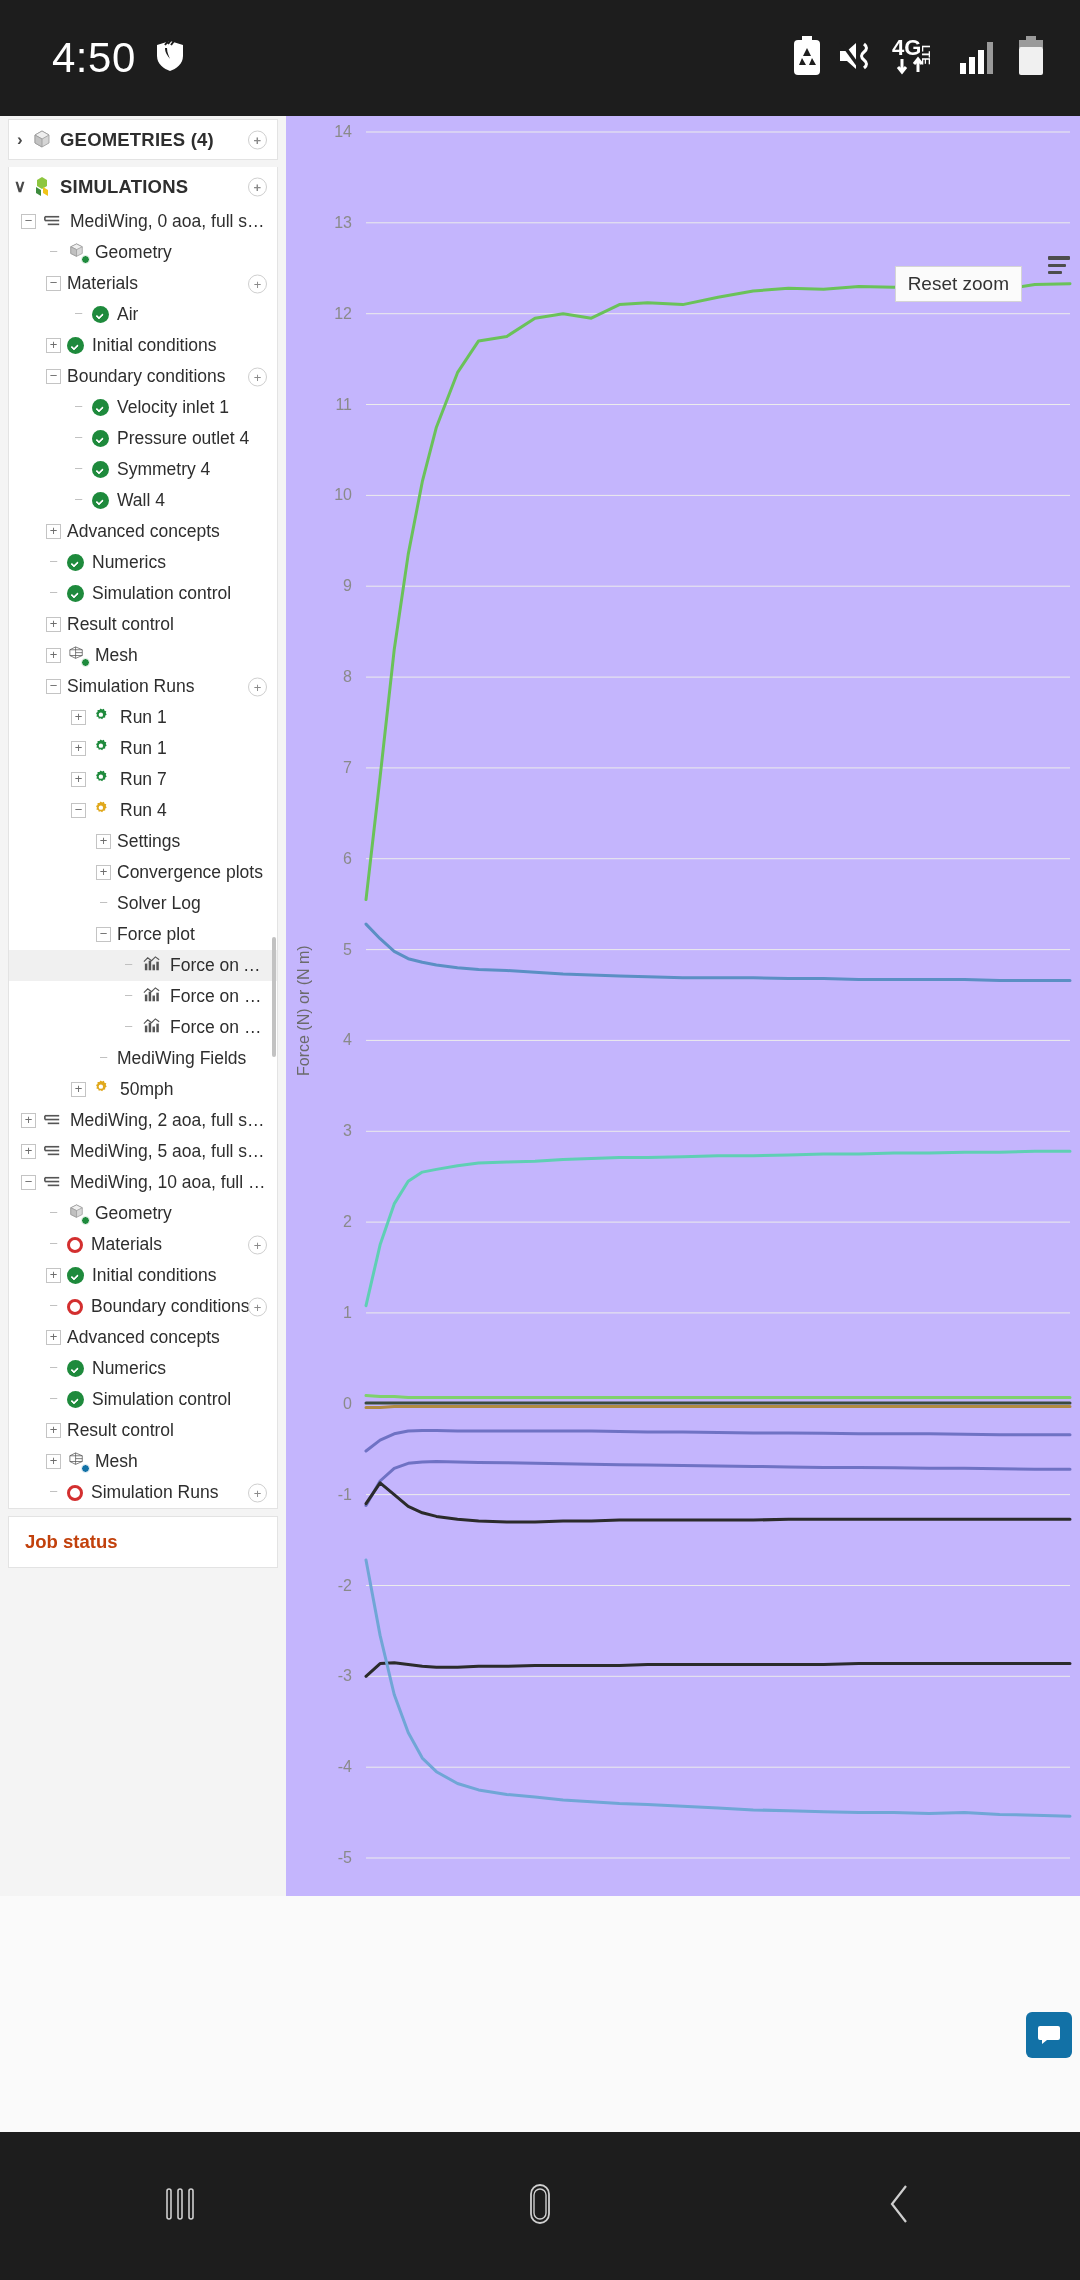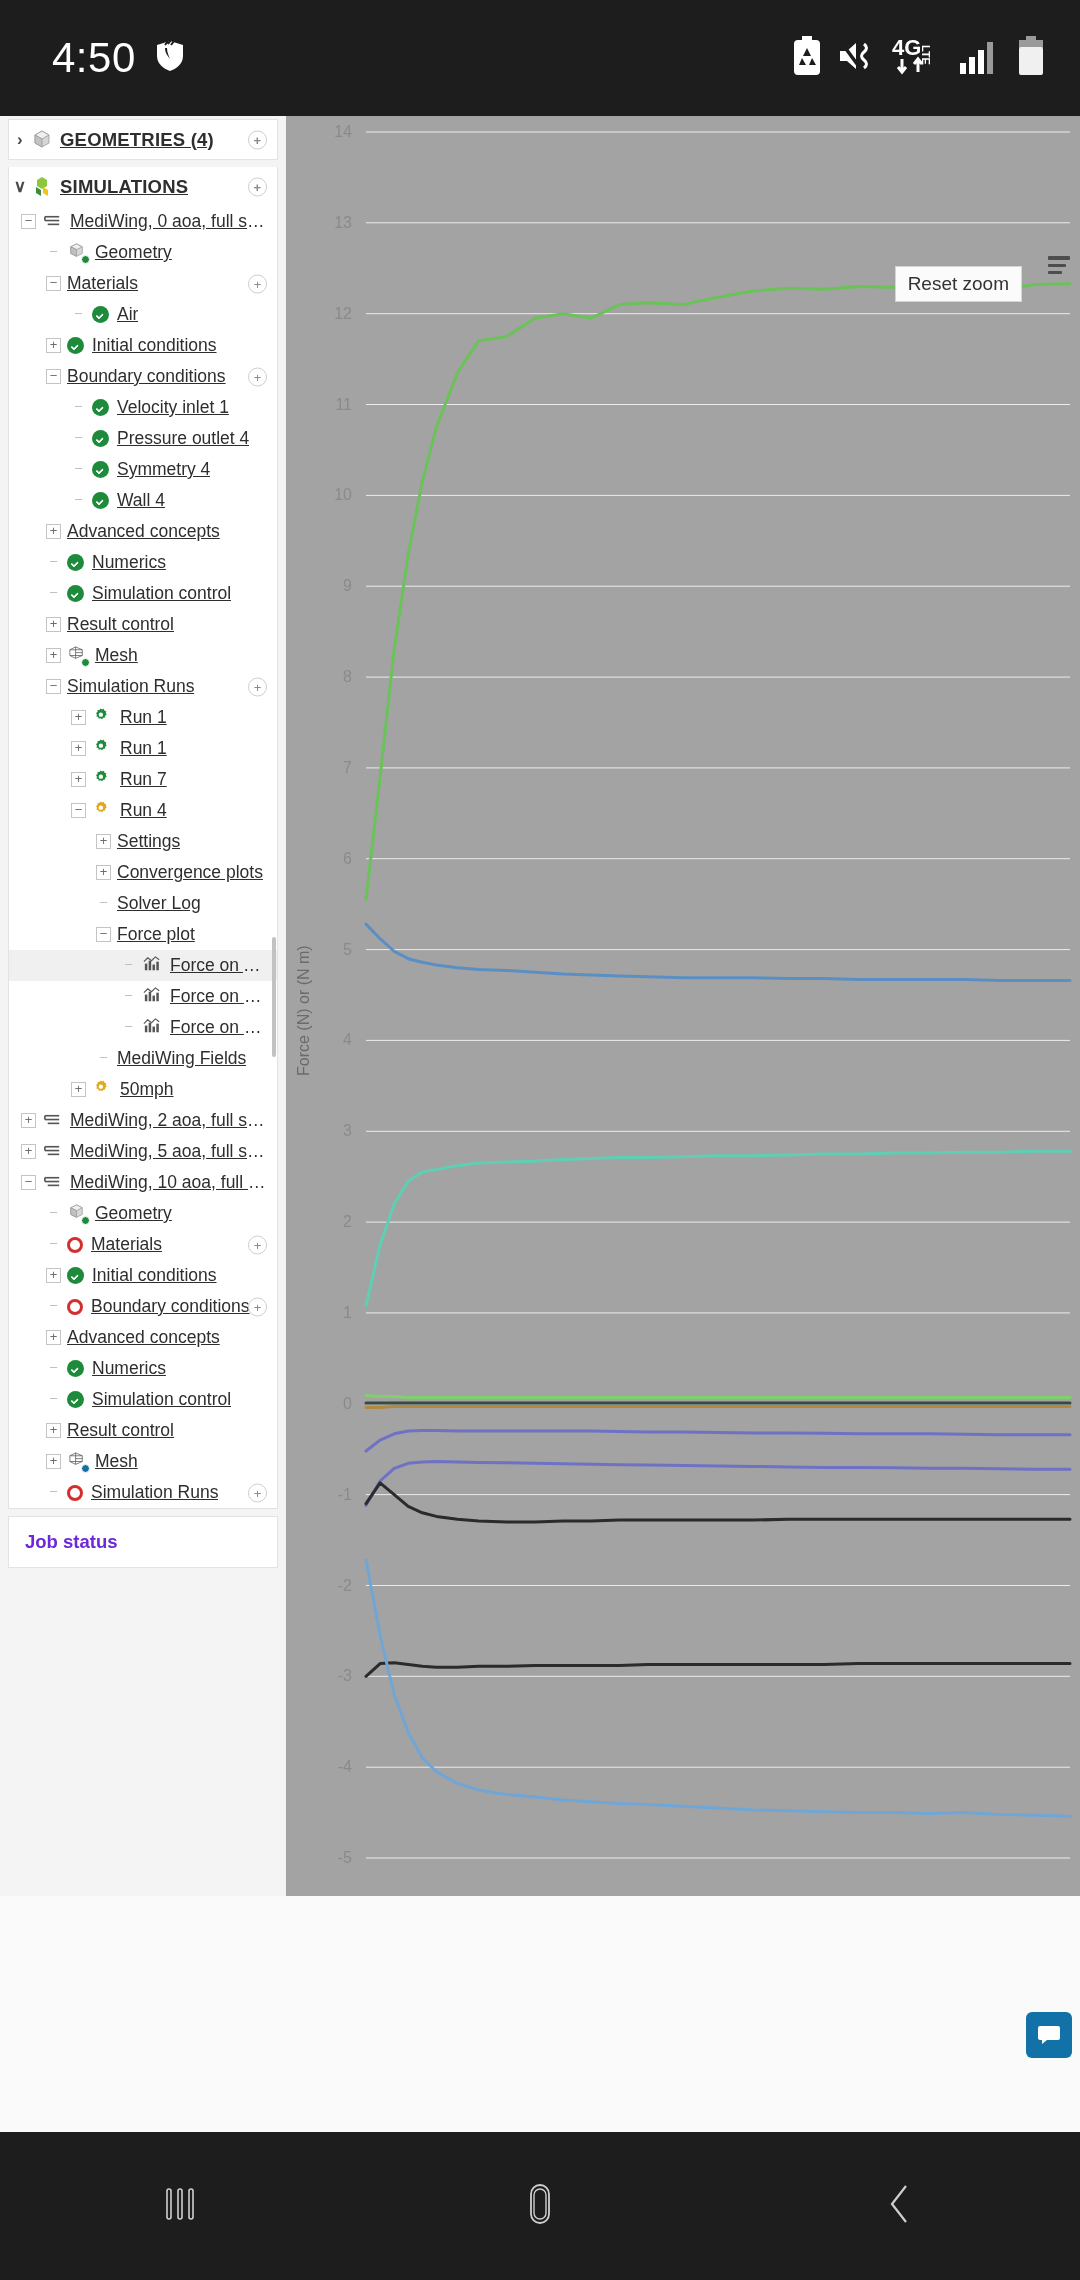--- a/index.html
+++ b/index.html
@@ -40,21 +40,21 @@
     margin-bottom:7px;
   }
   .panel.tree { border-top:none; }
 
   .row {
     display:flex; align-items:center; position:relative;
     height:31px; padding-right:8px;
     font-size:17.5px; color:#2e2e2e; white-space:nowrap;
   }
   .row.sel { background:#f0f0f0; }
-  .row .lbl { overflow:hidden; text-overflow:ellipsis;text-decoration:underline; }
+  .row .lbl { overflow:hidden; text-overflow:ellipsis; }
   .row.hdr { font-weight:700; font-size:18.5px; letter-spacing:0.2px; height:39px; }
 
   
   .exp {
     width:15px; height:15px; flex:0 0 15px;
     border:1px solid #c4c4c4; background:#fff;
     color:#6d6d6d; font-size:13px; line-height:12px;
     text-align:center; font-family:"Liberation Sans",sans-serif;
     margin-right:6px;
   }
@@ -74,32 +74,32 @@
   
   .dot { width:17px; height:17px; border-radius:50%; display:inline-block; position:relative; }
   .dot.green { background:#1e8a3c; }
   .dot.green::after {
     content:""; position:absolute; left:4px; top:7px; width:5px; height:2.5px;
     border-left:2.2px solid #fff; border-bottom:2.2px solid #fff;
     transform:rotate(-45deg); border-radius:1px;
   }
   .dot.red { background:#fff; border:3px solid #d32f2f; width:16px; height:16px; }
 
-  .jobstatus { font-weight:700; font-size:18.5px; padding:14px 0 14px 16px; color:#6d28d9; }
+  .jobstatus { font-weight:700; font-size:18.5px; padding:14px 0 14px 16px; color:#c2410c; }
 
   
   .sb-thumb {
     position:absolute; right:1px; top:770px; width:4px; height:120px;
     background:#c2c2c2; border-radius:2px;
   }
 
   
   .chartwrap {
     position:absolute; left:286px; top:0; width:794px; height:1780px;
-    background:#a3a3a3;
+    background:#c4b5fd;
   }
   .chart-svg { display:block; }
   .ylabel {
     position:absolute; left:295px; top:960px;
     font-size:16px; color:#6b6b6b;
     transform: rotate(-90deg); transform-origin: left top;
     white-space:nowrap;
   }
   .resetzoom {
     position:absolute; right:58px; top:150px;

